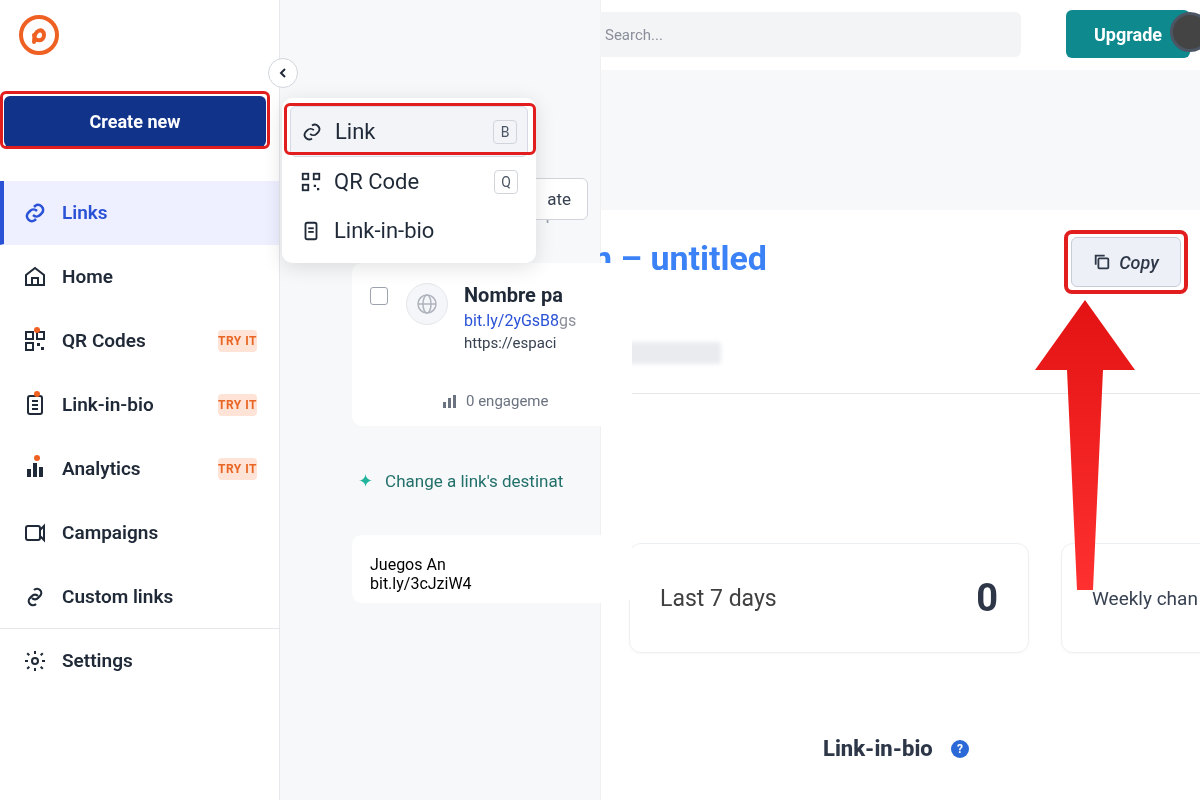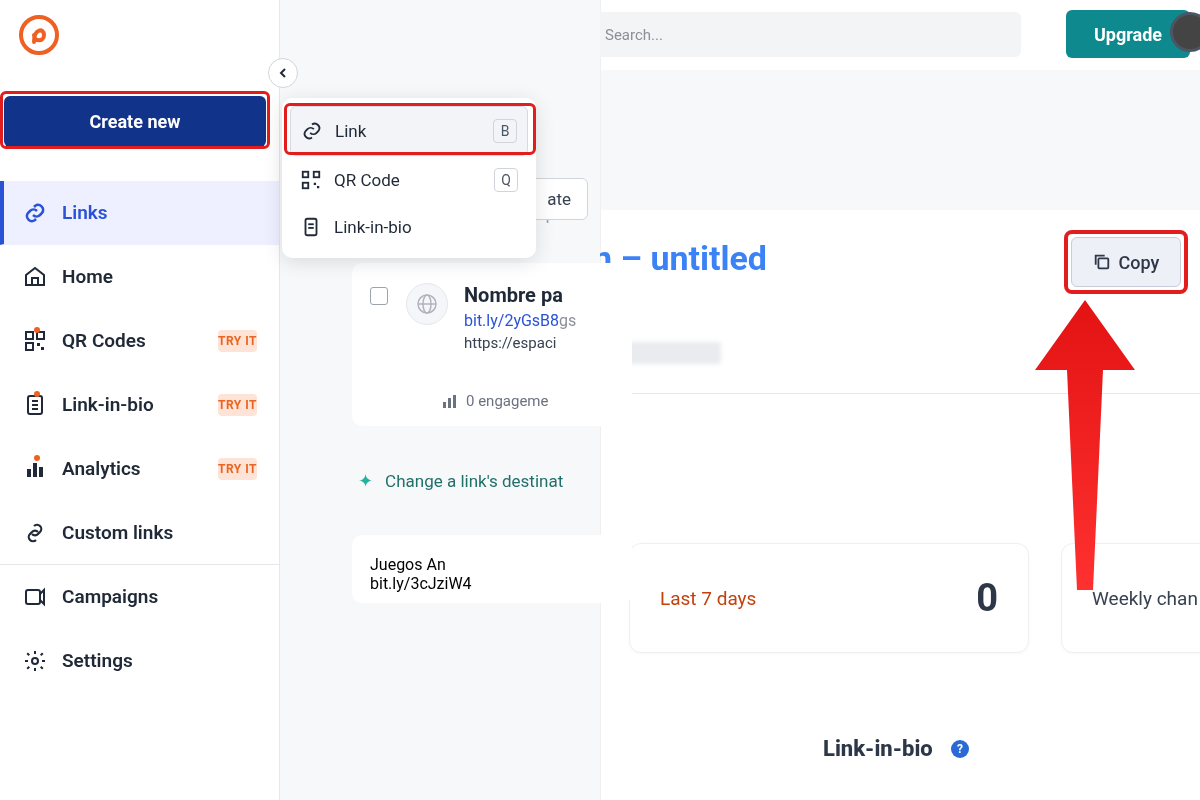--- a/index.html
+++ b/index.html
@@ -25,21 +25,21 @@
 .nav-item.selected .label { color: #2a52d6; }
 .nav-item.selected .icon svg { stroke: #2a52d6; fill: none; }
 .try-badge { margin-left: auto; background: #ffe3d6; color: #e86524; font-size: 12px; font-weight: 700; padding: 4px 0; border-radius: 4px; letter-spacing: 0.5px; }
 .orange-dot { position: absolute; width: 6px; height: 6px; background: #ee6123; border-radius: 50%; top: 18px; left: 34px; }
 
 .mid-panel { position: absolute; left: 280px; top: 0; width: 320px; height: 800px; background: #f7f8fa; z-index: 5; }
 .dropdown { position: absolute; left: 282px; top: 98px; width: 254px; background: #fff; border-radius: 10px; box-shadow: 0 4px 20px rgba(0,0,0,0.12); z-index: 25; padding: 8px; }
 .dropdown-item { display: flex; align-items: center; padding: 12px 10px; border-radius: 6px; cursor: pointer; }
 .dropdown-item.hovered { background: #f3f4f8; border: 1px solid #d6d9e4; }
 .dropdown-item .dd-icon { width: 22px; height: 22px; margin-right: 12px; display: flex; align-items: center; justify-content: center; }
-.dropdown-item .dd-label { font-size: 17px; color: #1f2937; flex: 1; }
+.dropdown-item .dd-label { font-size: 22px; color: #1f2937; flex: 1; }
 .dropdown-item .kbd { width: 24px; height: 24px; border: 1px solid #d1d5db; border-radius: 4px; font-size: 14px; display: flex; align-items: center; justify-content: center; color: #4b5563; }
 .highlight-red-dd { position: absolute; left: 284px; top: 103px; width: 252px; height: 52px; border: 3px solid #e11d1d; border-radius: 6px; pointer-events: none; z-index: 26; }
 
 .mid-content { padding-top: 190px; }
 .ate-btn { position: absolute; right: 12px; top: 178px; background: #fff; border: 1px solid #d1d5db; border-radius: 6px; padding: 10px 16px; font-size: 17px; color: #374151; }
 .sel-row { display: flex; align-items: center; padding: 12px 0 0 90px; }
 .sel-row .chk { width: 18px; height: 18px; border: 1.5px solid #9ca3af; border-radius: 3px; margin-right: 14px; }
 .sel-row .sel-text { font-size: 18px; color: #4b5563; margin-right: 18px; }
 .sel-row .lock { width: 14px; height: 16px; margin-right: 10px; }
 .sel-row .export { font-size: 18px; color: #9ca3af; }
@@ -64,30 +64,30 @@
 .card2 { background: #fff; border-radius: 10px; margin: 30px 0 0 72px; padding: 20px 16px 10px 18px; width: 280px; }
 
 .right-panel { position: absolute; left: 600px; top: 0; width: 600px; height: 800px; background: #fff; z-index: 4; border-left: 1px solid #f0f0f0; }
 .search-bar { position: absolute; left: -10px; top: 12px; width: 430px; height: 45px; background: #f3f4f6; border-radius: 6px; display: flex; align-items: center; padding: 0 14px; color: #8b8f9a; font-size: 15px; }
 .upgrade-btn { position: absolute; right: 10px; top: 10px; width: 124px; height: 48px; background: #0e8a8f; color: #fff; font-weight: 700; font-size: 18px; border: none; border-radius: 6px; cursor: pointer; }
 .avatar { position: absolute; right: -10px; top: 12px; width: 40px; height: 40px; border-radius: 50%; background: #444; border: 3px solid #4b5563; overflow: hidden; }
 
 .top-gray { position: absolute; top: 70px; left: 0; width: 600px; height: 140px; background: #f7f8fa; }
 .page-title { position: absolute; top: 238px; left: -8px; font-size: 34px; font-weight: 700; color: #3b82f6; }
 
-.copy-btn { position: absolute; right: 19px; top: 237px; width: 110px; height: 50px; background: #edf0f7; border: 1px solid #c8cdd9; border-radius: 6px; display: flex; align-items: center; justify-content: center; gap: 8px; cursor: pointer; }
+.copy-btn { position: absolute; right: 19px; top: 237px; width: 110px; height: 50px; background: #edf0f7; border: 1px solid #c8cdd9; border-radius: 6px; display: flex; align-items: center; justify-content: center; gap: 8px; cursor: pointer; font-style: italic; }
 .copy-btn .cp-icon { width: 18px; height: 18px; }
 .copy-btn span { font-size: 18px; color: #2d3748; font-weight: 500; }
 .highlight-red-copy { position: absolute; right: 12px; top: 230px; width: 124px; height: 64px; border: 4px solid #e11d1d; border-radius: 8px; pointer-events: none; z-index: 20; }
 
 .blur-row { position: absolute; top: 342px; left: 0; width: 120px; height: 22px; background: #e9ebef; border-radius: 3px; filter: blur(2px); }
 .divider-r { position: absolute; top: 393px; left: 0; width: 600px; height: 1px; background: #e5e7eb; }
 
 .stat-card { position: absolute; top: 543px; left: 28px; width: 400px; height: 110px; background: #fff; border: 1px solid #edf0f3; border-radius: 12px; box-shadow: 0 1px 3px rgba(0,0,0,0.03); display: flex; align-items: center; padding: 0 30px; }
-.stat-card .st-label { font-size: 19px; color: #c2410c; flex: 1; }
+.stat-card .st-label { font-size: 23px; color: #404040; flex: 1; }
 .stat-card .st-val { font-size: 38px; font-weight: 700; color: #2d3748; }
 .stat-card2 { position: absolute; top: 543px; left: 460px; width: 200px; height: 110px; background: #fff; border: 1px solid #edf0f3; border-radius: 12px; box-shadow: 0 1px 3px rgba(0,0,0,0.03); display: flex; align-items: center; padding: 0 30px; }
 .stat-card2 .st-label { font-size: 19px; color: #374151; }
 
 .lib-title { position: absolute; top: 736px; left: 222px; font-size: 22px; font-weight: 800; color: #2d3748; }
 .lib-q { position: absolute; top: 740px; left: 350px; width: 18px; height: 18px; border-radius: 50%; background: #2a69d6; color: #fff; font-size: 12px; font-weight: 700; display: flex; align-items: center; justify-content: center; }
 
 .arrow-annot { position: absolute; right: 55px; top: 300px; width: 120px; height: 300px; z-index: 21; pointer-events: none; }
 .arrow-annot svg { width: 100%; height: 100%; }
 </style>
@@ -155,37 +155,37 @@
       <span class="icon">
           <svg viewBox="0 0 24 24" fill="#1f2937">
             <rect x="4" y="12" width="4" height="8"></rect>
             <rect x="10" y="6" width="4" height="14"></rect>
             <rect x="16" y="10" width="4" height="10"></rect>
           </svg>
         </span>
       <span class="label">Analytics</span>
       <span class="try-badge">TRY IT</span>
     </div>
+    <div class="nav-item">
+      <span class="icon">
+          <svg viewBox="0 0 24 24" fill="none" stroke="#1f2937" stroke-width="2">
+            <rect x="3" y="5" width="14" height="14" rx="2"></rect>
+            <path d="M17 9 L21 5 V19 L17 15"></path>
+          </svg>
+        </span>
+      <span class="label">Campaigns</span>
+    </div>
     <div class="nav-item last-sep">
       <span class="icon">
           <svg viewBox="0 0 24 24" fill="none" stroke="#1f2937" stroke-width="2.2">
             <path d="M9 13 a4 4 0 0 0 6 0 l2 -2 a4 4 0 0 0 -6 -6"></path>
             <path d="M15 11 a4 4 0 0 0 -6 0 l-2 2 a4 4 0 0 0 6 6"></path>
           </svg>
         </span>
       <span class="label">Custom links</span>
-    </div>
-    <div class="nav-item">
-      <span class="icon">
-          <svg viewBox="0 0 24 24" fill="none" stroke="#1f2937" stroke-width="2">
-            <rect x="3" y="5" width="14" height="14" rx="2"></rect>
-            <path d="M17 9 L21 5 V19 L17 15"></path>
-          </svg>
-        </span>
-      <span class="label">Campaigns</span>
     </div>
     <div class="nav-item">
       <span class="icon">
           <svg viewBox="0 0 24 24" fill="none" stroke="#1f2937" stroke-width="2">
             <circle cx="12" cy="12" r="3"></circle>
             <path d="M12 2 v3 M12 19 v3 M4.2 4.2 l2.1 2.1 M17.7 17.7 l2.1 2.1 M2 12 h3 M19 12 h3 M4.2 19.8 l2.1 -2.1 M17.7 6.3 l2.1 -2.1"></path>
           </svg>
         </span>
       <span class="label">Settings</span>
     </div>

